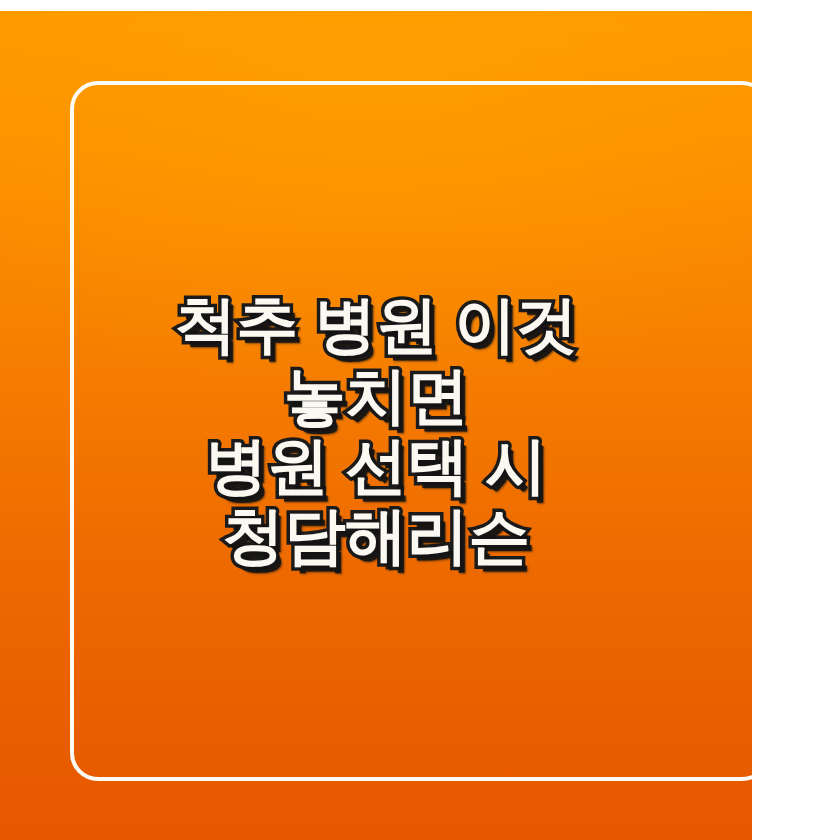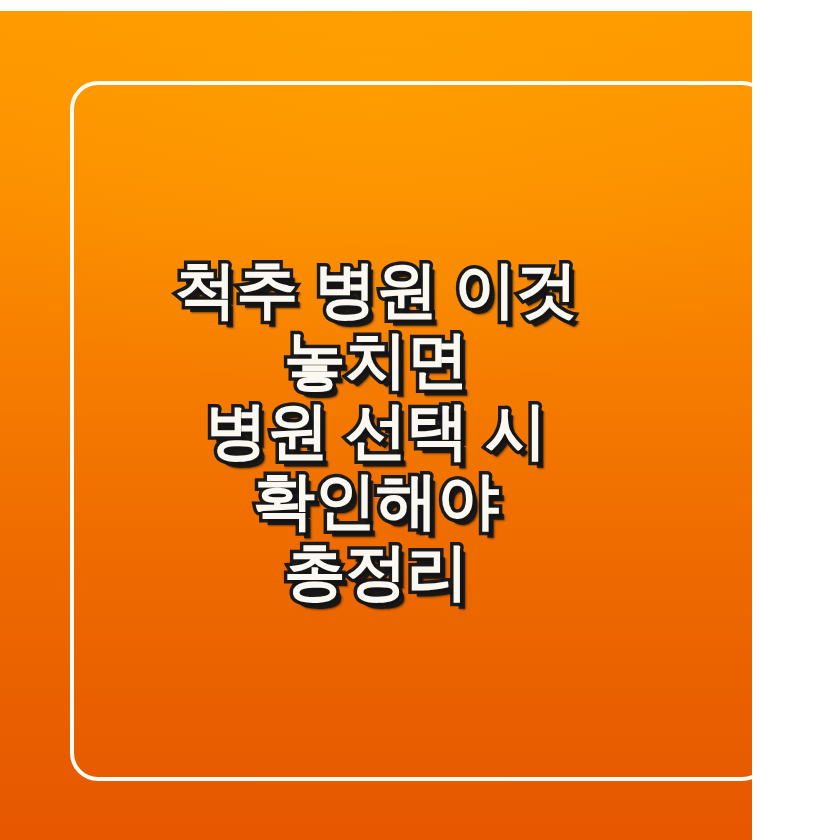--- a/index.html
+++ b/index.html
@@ -77,18 +77,17 @@
 </head>
 <body>
 
 <div id="poster">
 
   <div class="frame"></div>
 
   <div class="title-block">
     <h1 class="title">
       <span class="ln">척추 병원 이것 놓치면</span>
-      <span class="ln">병원 선택 시 확인해야</span>
-      <span class="ln">총정리</span>
+      <span class="ln">병원 선택 시 청담해리슨</span>
     </h1>
   </div>
 
 </div>
 
 </body></html>

